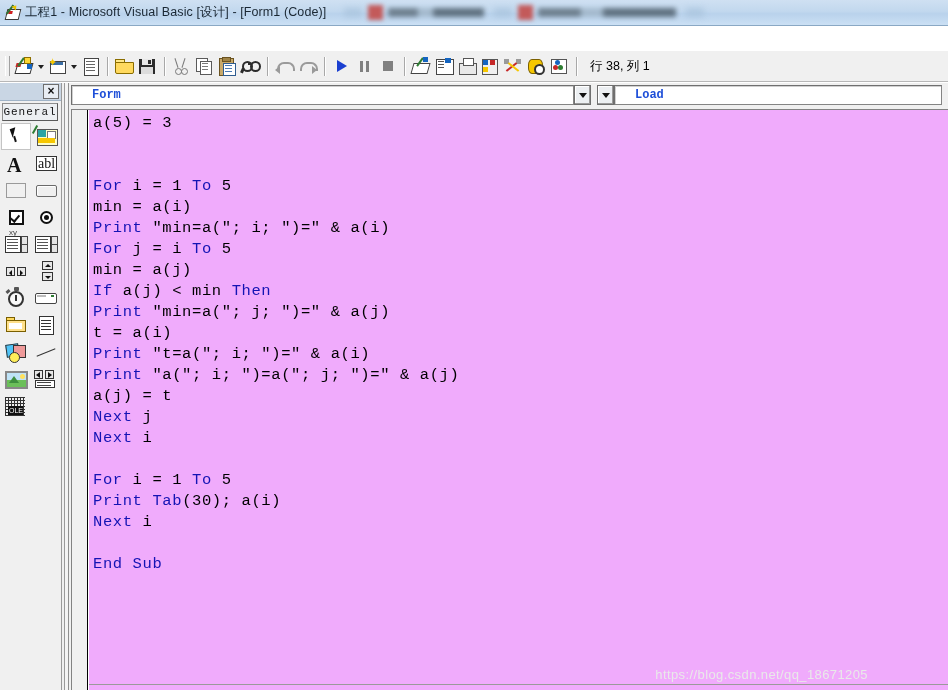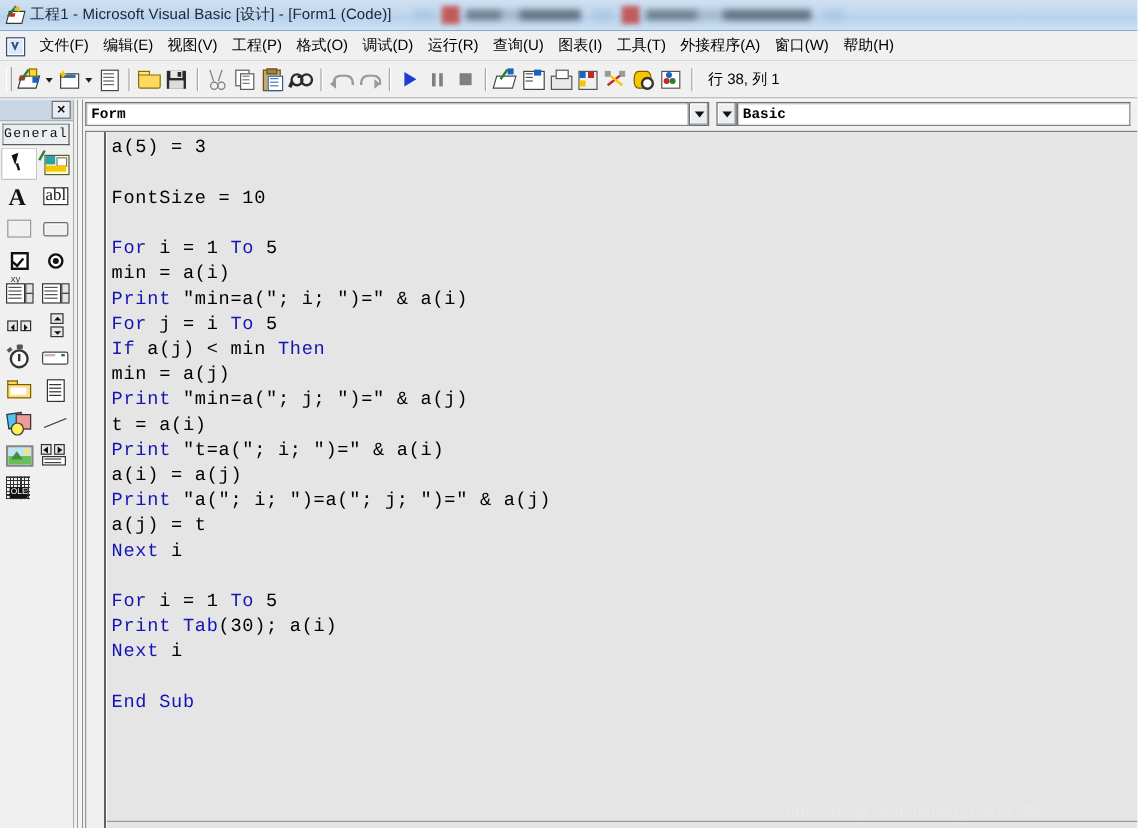--- a/index.html
+++ b/index.html
@@ -484,23 +484,23 @@
   }
   .dd-field {
     flex: 1 1 auto;
     background: #ffffff;
     border: 1px solid #848484;
     border-top-color: #6f6f6f; border-left-color: #6f6f6f;
     box-shadow: inset 1px 1px 0 #d0d0d0;
     font-family: "Liberation Mono", monospace;
     font-weight: 700;
     font-size: 12px;
-    color: #000000;
+    color: #1d4ed8;
     line-height: 18px;
-    padding-left: 4px;
+    padding-left: 20px;
     box-sizing: border-box;
     overflow: hidden;
     white-space: nowrap;
   }
   .dd-btn {
     width: 17px;
     background: #eceff2;
     border: 1px solid #6f6f6f;
     box-shadow: inset -1px -1px 0 #9a9a9a, inset 1px 1px 0 #ffffff;
     position: relative;
@@ -534,21 +534,21 @@
     left: 0; top: 0;
     width: 16px; height: 581px;
     background: #f0f0f0;
     border-right: 1px solid #000000;
     box-sizing: border-box;
   }
   .code-area {
     position: absolute;
     left: 17px; top: 0;
     right: 0; bottom: 0;
-    background: #e5e5e5;
+    background: #f0abfc;
     padding-top: 3px;
     overflow: hidden;
   }
   .code-line {
     font-family: "Liberation Mono", monospace;
     font-size: 15.5px;
     line-height: 21px;
     height: 21px;
     white-space: pre;
     color: #000000;
@@ -599,38 +599,20 @@
       </div>
       <div class="tb-sep-dim"></div>
       <div class="tb-item">
         <div class="tb-icon-blur"></div>
         <div class="tb-label-blur w2"></div>
       </div>
       <div class="tb-sep-dim"></div>
     </div>
   </div>
 
-  <div class="menubar">
-    <div class="menu-appicon">
-        <div class="bx"></div>
-      </div>
-    <div class="menu-item">文件(F)</div>
-    <div class="menu-item">编辑(E)</div>
-    <div class="menu-item">视图(V)</div>
-    <div class="menu-item">工程(P)</div>
-    <div class="menu-item">格式(O)</div>
-    <div class="menu-item">调试(D)</div>
-    <div class="menu-item">运行(R)</div>
-    <div class="menu-item">查询(U)</div>
-    <div class="menu-item">图表(I)</div>
-    <div class="menu-item">工具(T)</div>
-    <div class="menu-item">外接程序(A)</div>
-    <div class="menu-item">窗口(W)</div>
-    <div class="menu-item">帮助(H)</div>
-  </div>
 
   <div class="toolbar">
     <div class="grip"></div>
 
     <div class="tbtn ic-proj">
       <div class="ic p1"></div>
         <div class="ic p2"></div>
         <div class="ic p3"></div>
         <div class="ic p4"></div>
         <div class="ic p5"></div>
@@ -885,43 +867,42 @@
   <div class="codewin">
     <div class="cw-splitter"></div>
 
     <div class="cw-dropdowns">
       <div class="ddl">
         <div class="dd-field">Form</div>
         <div class="dd-btn dd-left-btn"></div>
       </div>
       <div class="ddr">
         <div class="dd-btn dd-right-btn"></div>
-        <div class="dd-field">Basic</div>
+        <div class="dd-field">Load</div>
       </div>
     </div>
 
     <div class="cw-body">
       <div class="cw-margin"></div>
       <div class="code-area" id="code-area">
           <div class="code-line"><span class="str">a(5) = 3</span></div>
           <div class="code-line">&nbsp;</div>
-          <div class="code-line"><span class="str">FontSize = 10</span></div>
           <div class="code-line">&nbsp;</div>
           <div class="code-line"><span class="kw">For</span><span class="str"> i = 1 </span><span class="kw">To</span><span class="str"> 5</span></div>
           <div class="code-line"><span class="str">min = a(i)</span></div>
           <div class="code-line"><span class="kw">Print</span><span class="str"> ″min=a(″; i; ″)=″ &amp; a(i)</span></div>
           <div class="code-line"><span class="kw">For</span><span class="str"> j = i </span><span class="kw">To</span><span class="str"> 5</span></div>
+          <div class="code-line"><span class="str">min = a(j)</span></div>
           <div class="code-line"><span class="kw">If</span><span class="str"> a(j) &lt; min </span><span class="kw">Then</span></div>
-          <div class="code-line"><span class="str">min = a(j)</span></div>
           <div class="code-line"><span class="kw">Print</span><span class="str"> ″min=a(″; j; ″)=″ &amp; a(j)</span></div>
           <div class="code-line"><span class="str">t = a(i)</span></div>
           <div class="code-line"><span class="kw">Print</span><span class="str"> ″t=a(″; i; ″)=″ &amp; a(i)</span></div>
-          <div class="code-line"><span class="str">a(i) = a(j)</span></div>
           <div class="code-line"><span class="kw">Print</span><span class="str"> ″a(″; i; ″)=a(″; j; ″)=″ &amp; a(j)</span></div>
           <div class="code-line"><span class="str">a(j) = t</span></div>
+          <div class="code-line"><span class="kw">Next</span><span class="str"> j</span></div>
           <div class="code-line"><span class="kw">Next</span><span class="str"> i</span></div>
           <div class="code-line">&nbsp;</div>
           <div class="code-line"><span class="kw">For</span><span class="str"> i = 1 </span><span class="kw">To</span><span class="str"> 5</span></div>
           <div class="code-line"><span class="kw">Print</span><span class="str"> </span><span class="kw">Tab</span><span class="str">(30); a(i)</span></div>
           <div class="code-line"><span class="kw">Next</span><span class="str"> i</span></div>
           <div class="code-line">&nbsp;</div>
           <div class="code-line"><span class="kw">End Sub</span></div>
         </div>
       <div class="code-underline"></div>
     </div>

